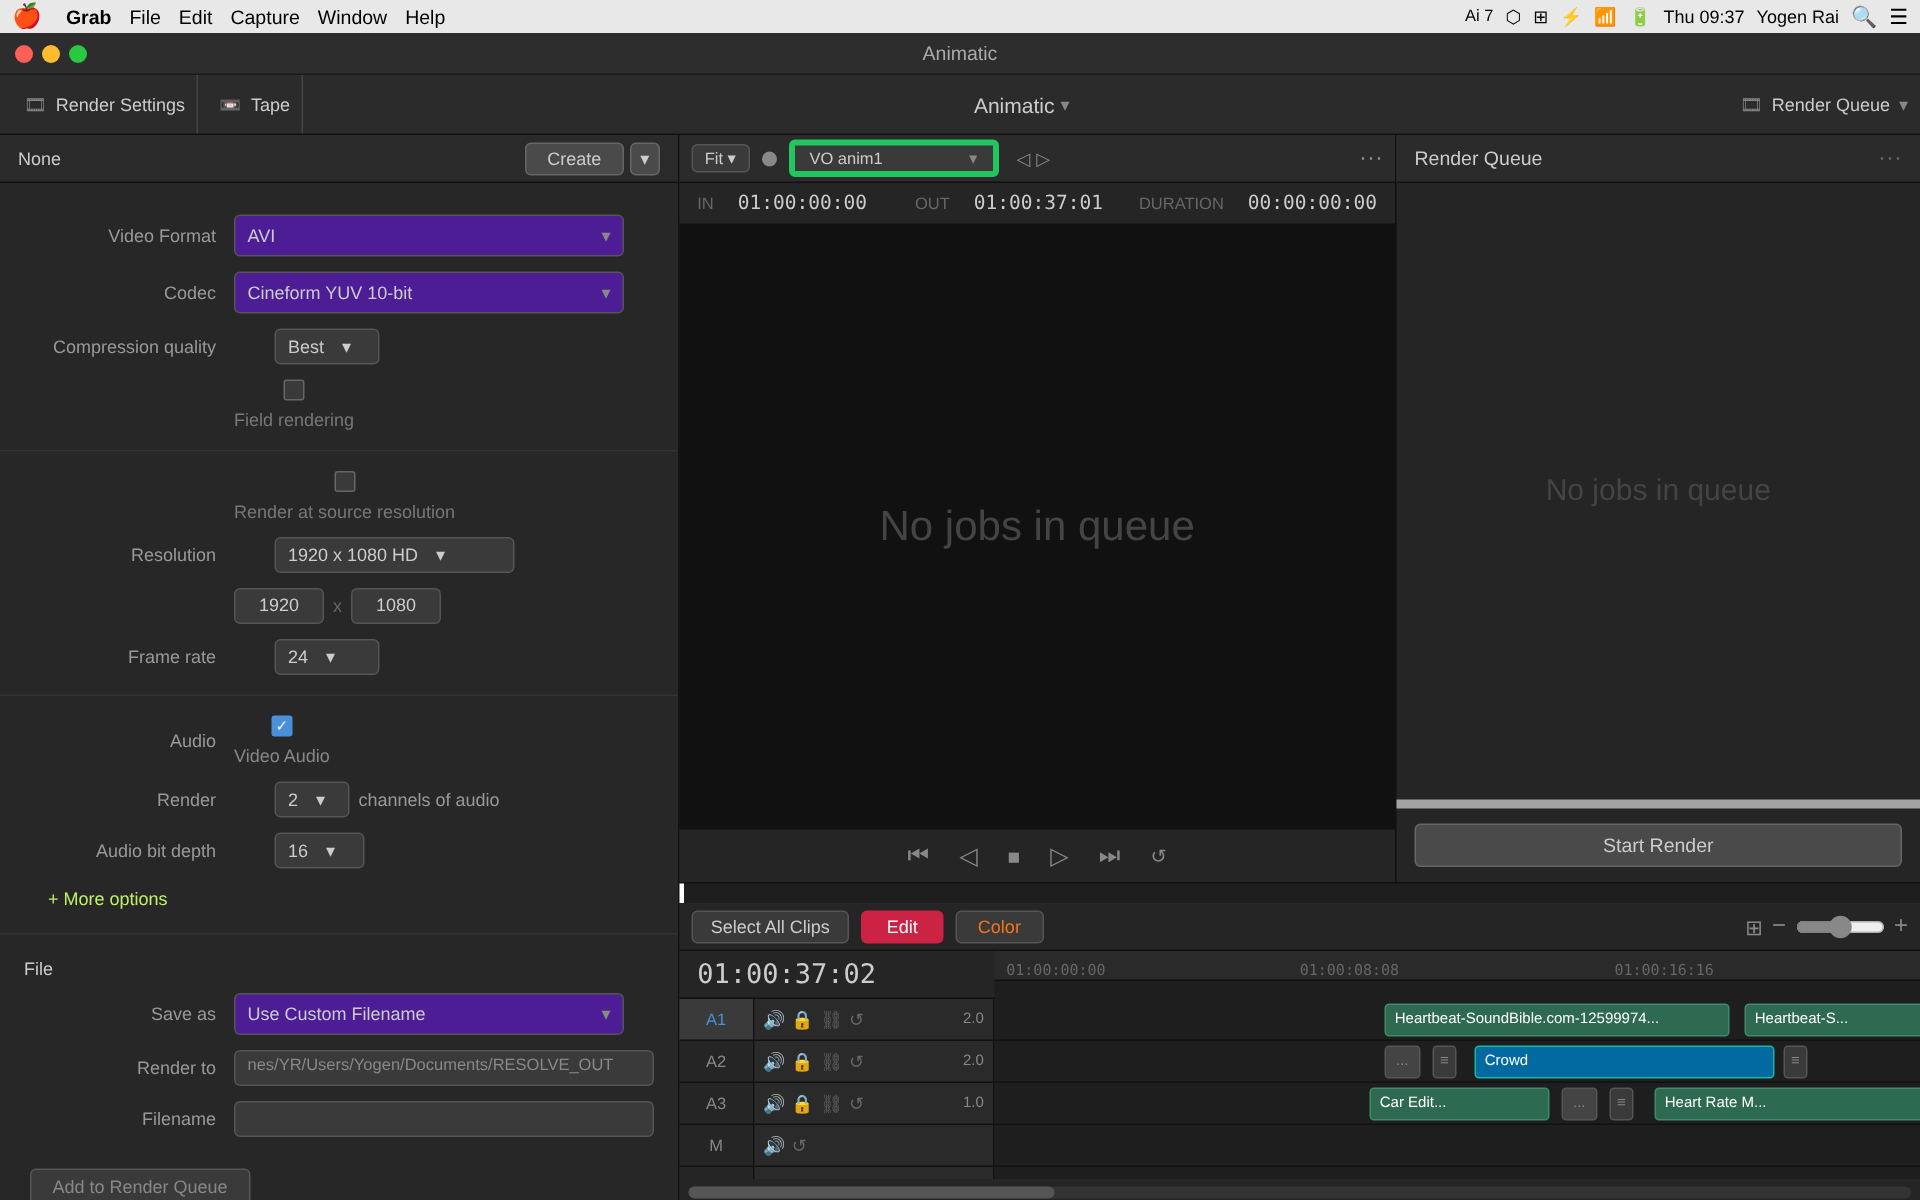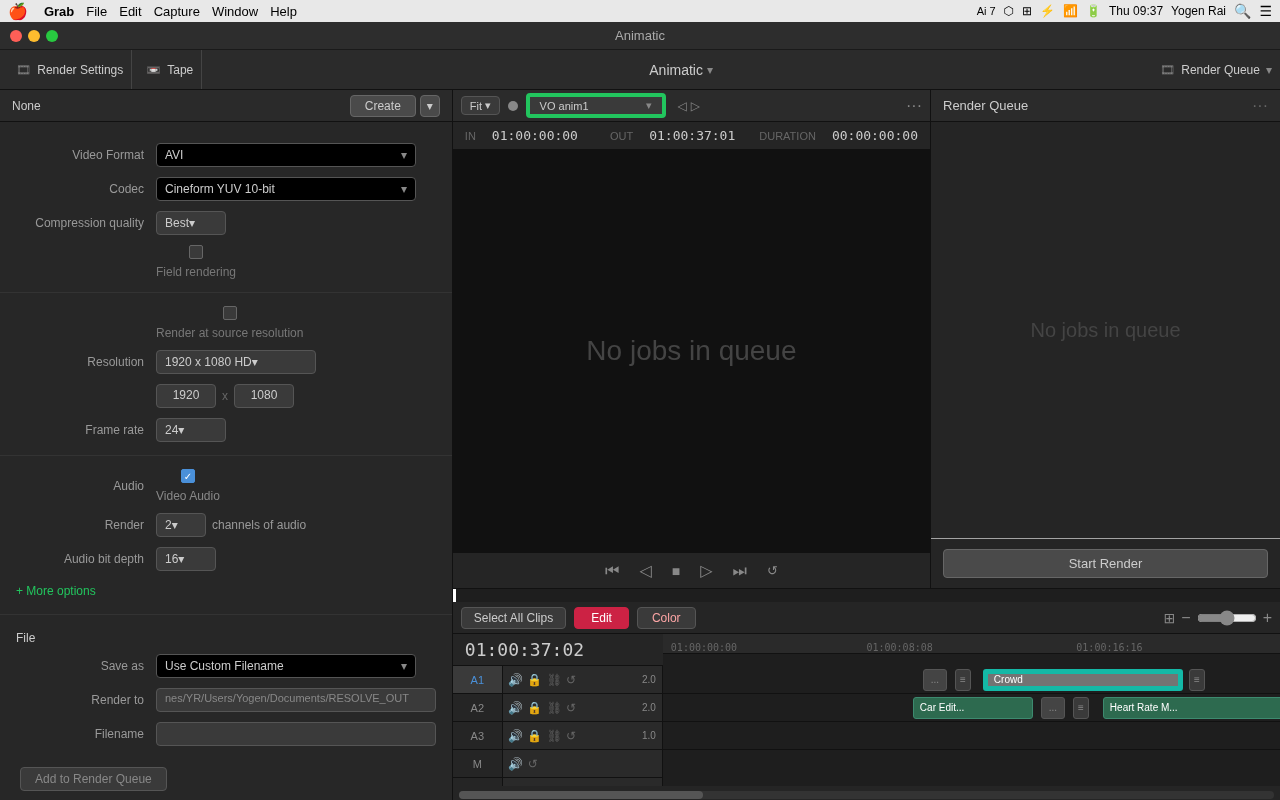--- a/index.html
+++ b/index.html
@@ -146,25 +146,25 @@
       flex-shrink: 0;
     }
     .form-control {
       flex: 1;
       display: flex;
       align-items: center;
       gap: 6px;
     }
 
     .dropdown-select {
-      background: #000000;
+      background: #4c1d95;
       border: 1px solid #555;
       border-radius: 4px;
       color: #ccc;
-      padding: 3px 8px;
+      padding: 13px 8px;
       font-size: 12px;
       height: 24px;
       display: flex;
       align-items: center;
       justify-content: space-between;
       cursor: pointer;
       min-width: 120px;
     }
     .dropdown-select.wide { min-width: 260px; }
     .dropdown-arrow { color: #888; margin-left: 6px; }
@@ -172,23 +172,24 @@
     .small-dropdown {
       background: #3a3a3a;
       border: 1px solid #555;
       border-radius: 4px;
       color: #ccc;
       padding: 3px 8px;
       font-size: 12px;
       height: 24px;
       display: flex;
       align-items: center;
-      gap: 0;
+      gap: 12px;
       cursor: pointer;
       min-width: 70px;
+      margin-left: 27px;
     }
 
     .number-input {
       background: #3a3a3a;
       border: 1px solid #555;
       border-radius: 4px;
       color: #ccc;
       padding: 3px 8px;
       font-size: 12px;
       height: 24px;
@@ -213,23 +214,23 @@
       display: flex;
       align-items: center;
       justify-content: center;
     }
     .checkbox.checked { background: #4a90d9; border-color: #4a90d9; }
     .checkbox.checked::after { content: '✓'; color: white; font-size: 10px; }
 
     .divider { height: 1px; background: #333; margin: 8px 0; }
 
     .more-options {
-      color: #22c55e;
-      font-size: 12px;
-      padding: 8px 16px;
+      color: #bef264;
+      font-size: 12px;
+      padding: 8px 32px;
       cursor: pointer;
     }
 
     .file-section-header {
       color: #ccc;
       font-size: 12px;
       font-weight: 500;
       padding: 8px 16px 4px;
     }
 
@@ -386,21 +387,21 @@
     .rq-dots { margin-left: auto; color: #666; font-size: 16px; }
     .rq-body {
       flex: 1;
       display: flex;
       align-items: center;
       justify-content: center;
     }
     .rq-empty { color: #444; font-size: 20px; }
     .rq-footer {
       padding: 10px 12px;
-      border-top: 1px solid #a3a3a3;
+      border-top: 6px solid #a3a3a3;
     }
     .start-render-btn {
       background: #4a4a4a;
       border: 1px solid #666;
       border-radius: 4px;
       color: #ccc;
       padding: 6px 20px;
       font-size: 13px;
       cursor: pointer;
       width: 100%;
@@ -447,21 +448,21 @@
       border-radius: 4px;
       color: #fff;
       padding: 3px 16px;
       font-size: 12px;
       cursor: pointer;
     }
     .color-btn {
       background: #3a3a3a;
       border: 1px solid #555;
       border-radius: 4px;
-      color: #fca5a5;
+      color: #f97316;
       padding: 3px 14px;
       font-size: 12px;
       cursor: pointer;
     }
     .timeline-toolbar-right { margin-left: auto; display: flex; align-items: center; gap: 6px; }
     .zoom-btn { color: #888; font-size: 16px; cursor: pointer; background: none; border: none; }
     .zoom-slider { width: 60px; }
 
     .timecode-display {
       background: #252525;
@@ -551,21 +552,21 @@
       display: flex;
       align-items: center;
       padding: 0 6px;
       font-size: 10px;
       color: #fff;
       overflow: hidden;
       white-space: nowrap;
       text-overflow: ellipsis;
     }
     .clip-green { background: #2d6a4f; border: 1px solid #3d8a6f; }
-    .clip-green2 { background: #737373; border: 5px solid #14b8a6; }
+    .clip-green2 { background: #0369a1; border: 1px solid #14b8a6; }
     .clip-dots { background: #444; border: 1px solid #555; border-radius: 3px; height: 22px; min-width: 24px; display: flex; align-items: center; justify-content: center; color: #888; font-size: 10px; }
     .clip-menu { background: #3a3a3a; border: 1px solid #555; border-radius: 3px; height: 22px; min-width: 16px; display: flex; align-items: center; justify-content: center; color: #888; font-size: 10px; }
 
     .scrollbar { width: 100%; height: 8px; background: #333; border-radius: 4px; margin-top: 2px; }
     .scrollbar-thumb { height: 8px; background: #555; border-radius: 4px; width: 30%; }
 
     input[type=range] { width: 60px; accent-color: #888; }
   </style>
 </head>
 <body>
@@ -915,20 +916,28 @@
           </div>
 
           <div class="track-control-row">
             <span class="tc-icon">🔊</span>
             <span class="tc-icon">↺</span>
           </div>
         </div>
 
         <div class="track-content">
 
+          <div class="track-lane">
+            <div class="audio-clip clip-green" style="left:260px; width:230px;">
+              Heartbeat-SoundBible.com-12599974...
+            </div>
+            <div class="audio-clip clip-green" style="left:500px; width:160px;">
+              Heartbeat-S...
+            </div>
+          </div>
 
           <div class="track-lane">
             <div class="clip-dots" style="position:absolute; left:260px;">...</div>
             <div class="clip-menu" style="position:absolute; left:292px;">≡</div>
             <div class="audio-clip clip-green2" style="left:320px; width:200px;">
               Crowd
             </div>
             <div class="clip-menu" style="position:absolute; left:526px;">≡</div>
           </div>
 

